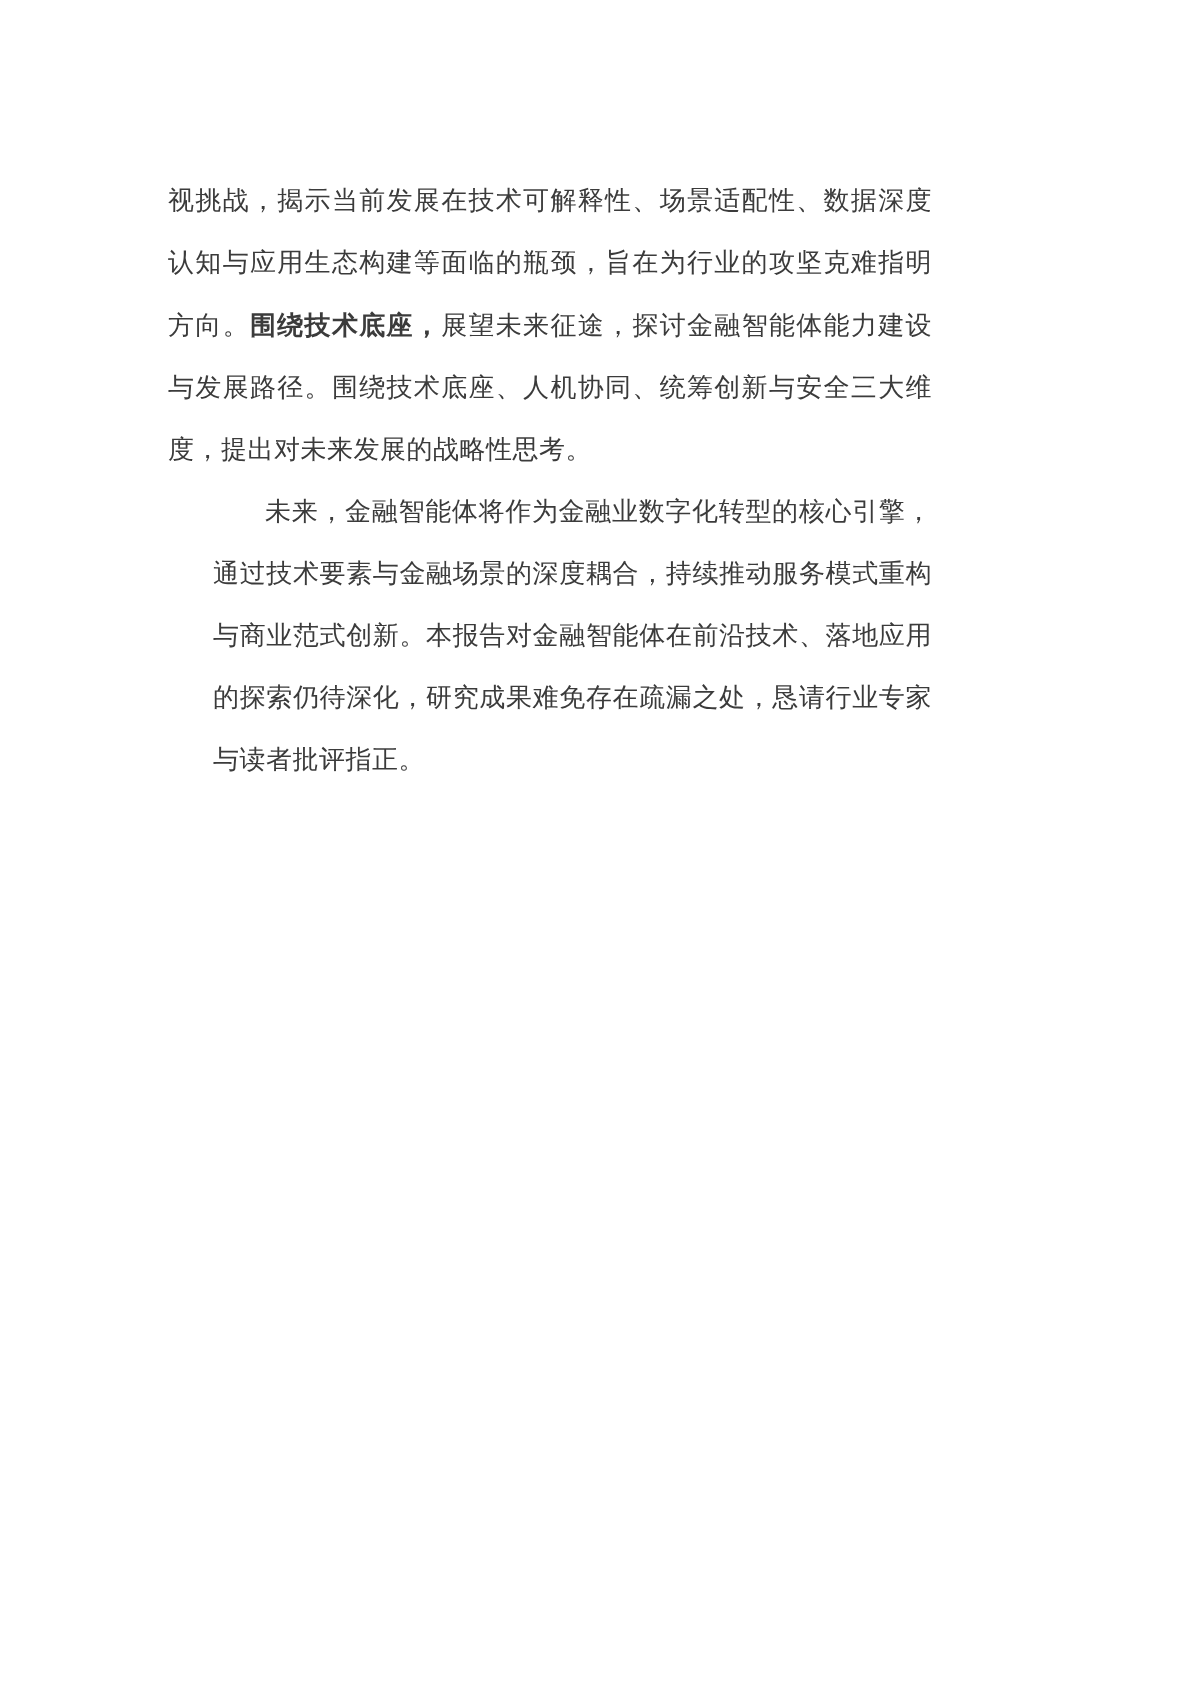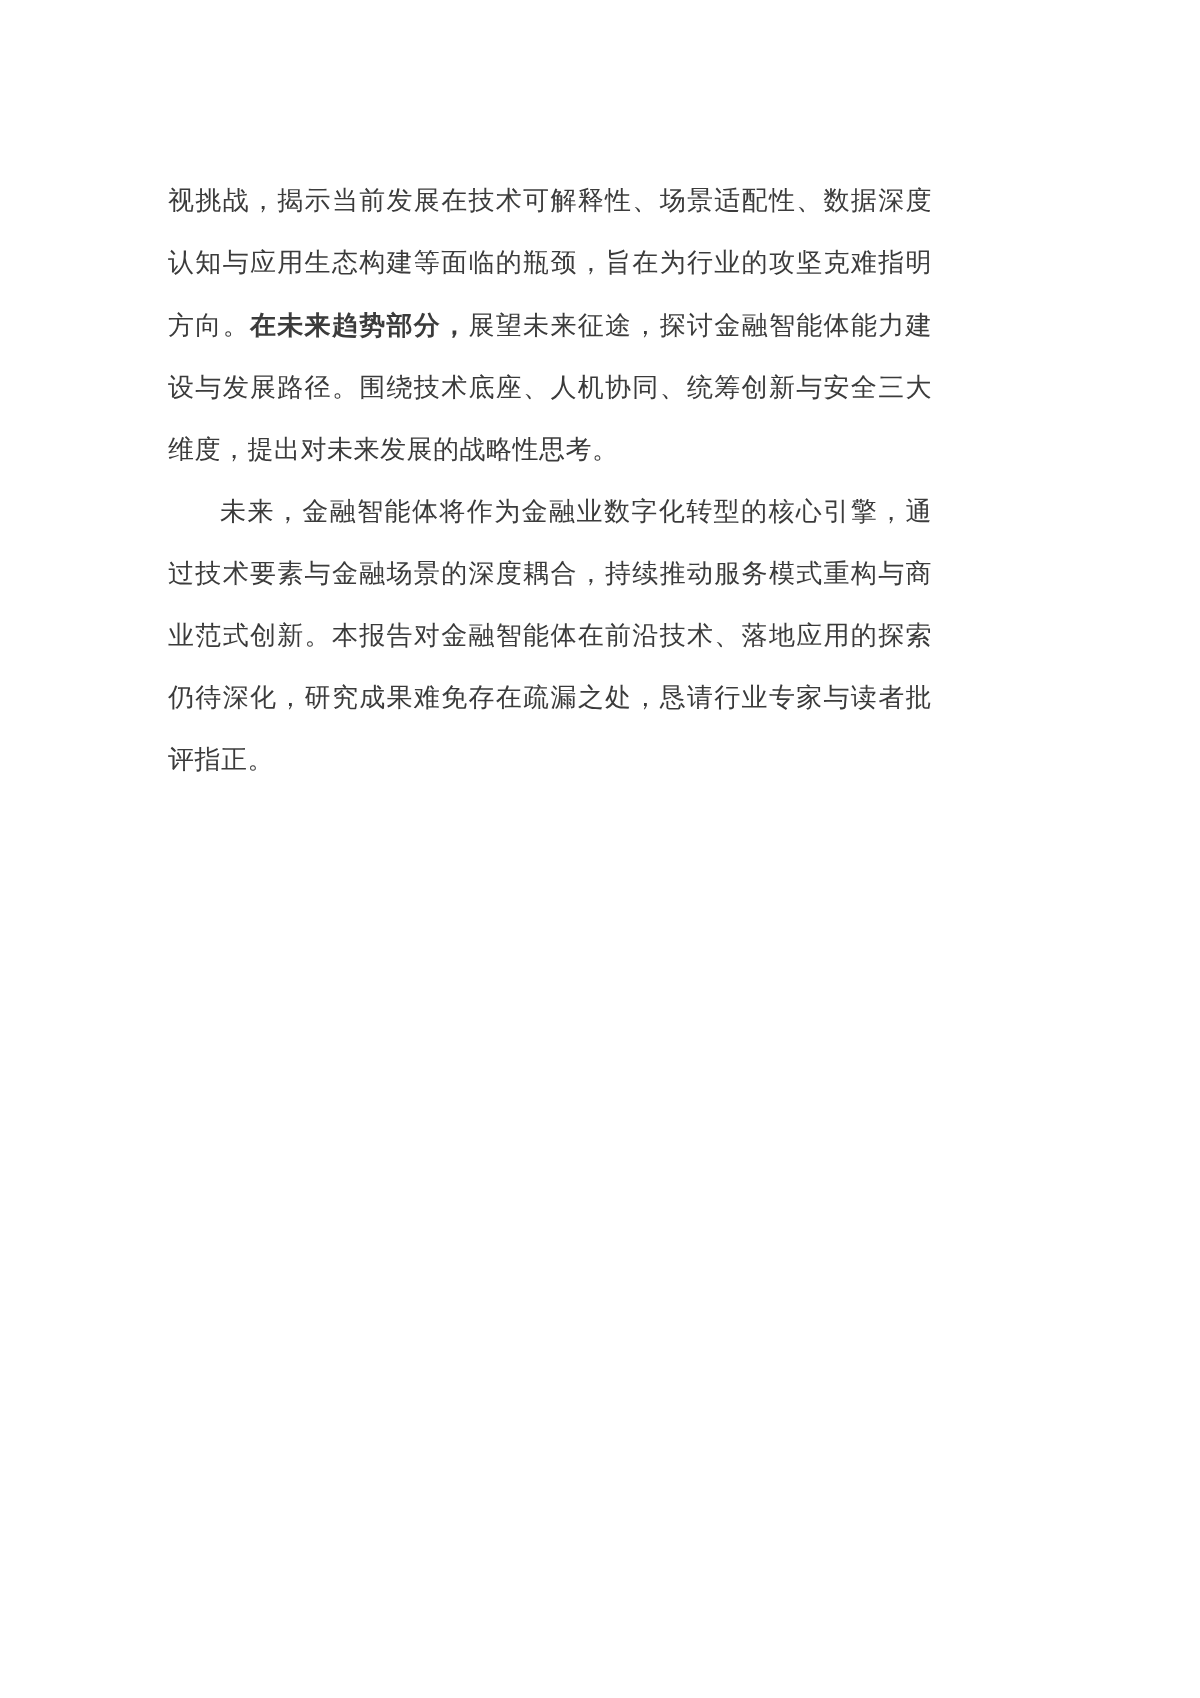--- a/index.html
+++ b/index.html
@@ -32,30 +32,31 @@
     line-height: 62px;
     text-align: justify;
     letter-spacing: 0.5px;
   }
   .para {
     margin: 0;
     padding: 0;
   }
   .para.indent {
     text-indent: 2em;
+    margin-left: 45px;
   }
   .seg-bold {
     font-weight: 700;
     font-family: "Liberation Sans", "DejaVu Sans", sans-serif;
   }
 </style>
 </head>
 <body>
 
 <div class="page">
   <div class="text-block">
 
-    <p class="para"><span>视挑战，揭示当前发展在技术可解释性、场景适配性、数据深度认知与应用生态构建等面临的瓶颈，旨在为行业的攻坚克难指明方向。</span><span class="seg-bold">在未来趋势部分，</span><span>展望未来征途，探讨金融智能体能力建设与发展路径。围绕技术底座、人机协同、统筹创新与安全三大维度，提出对未来发展的战略性思考。</span></p>
+    <p class="para"><span>视挑战，揭示当前发展在技术可解释性、场景适配性、数据深度认知与应用生态构建等面临的瓶颈，旨在为行业的攻坚克难指明方向。</span><span class="seg-bold">围绕技术底座，</span><span>展望未来征途，探讨金融智能体能力建设与发展路径。围绕技术底座、人机协同、统筹创新与安全三大维度，提出对未来发展的战略性思考。</span></p>
 
     <p class="para indent"><span>未来，金融智能体将作为金融业数字化转型的核心引擎，通过技术要素与金融场景的深度耦合，持续推动服务模式重构与商业范式创新。本报告对金融智能体在前沿技术、落地应用的探索仍待深化，研究成果难免存在疏漏之处，恳请行业专家与读者批评指正。</span></p>
 
   </div>
 </div>
 
 </body></html>

